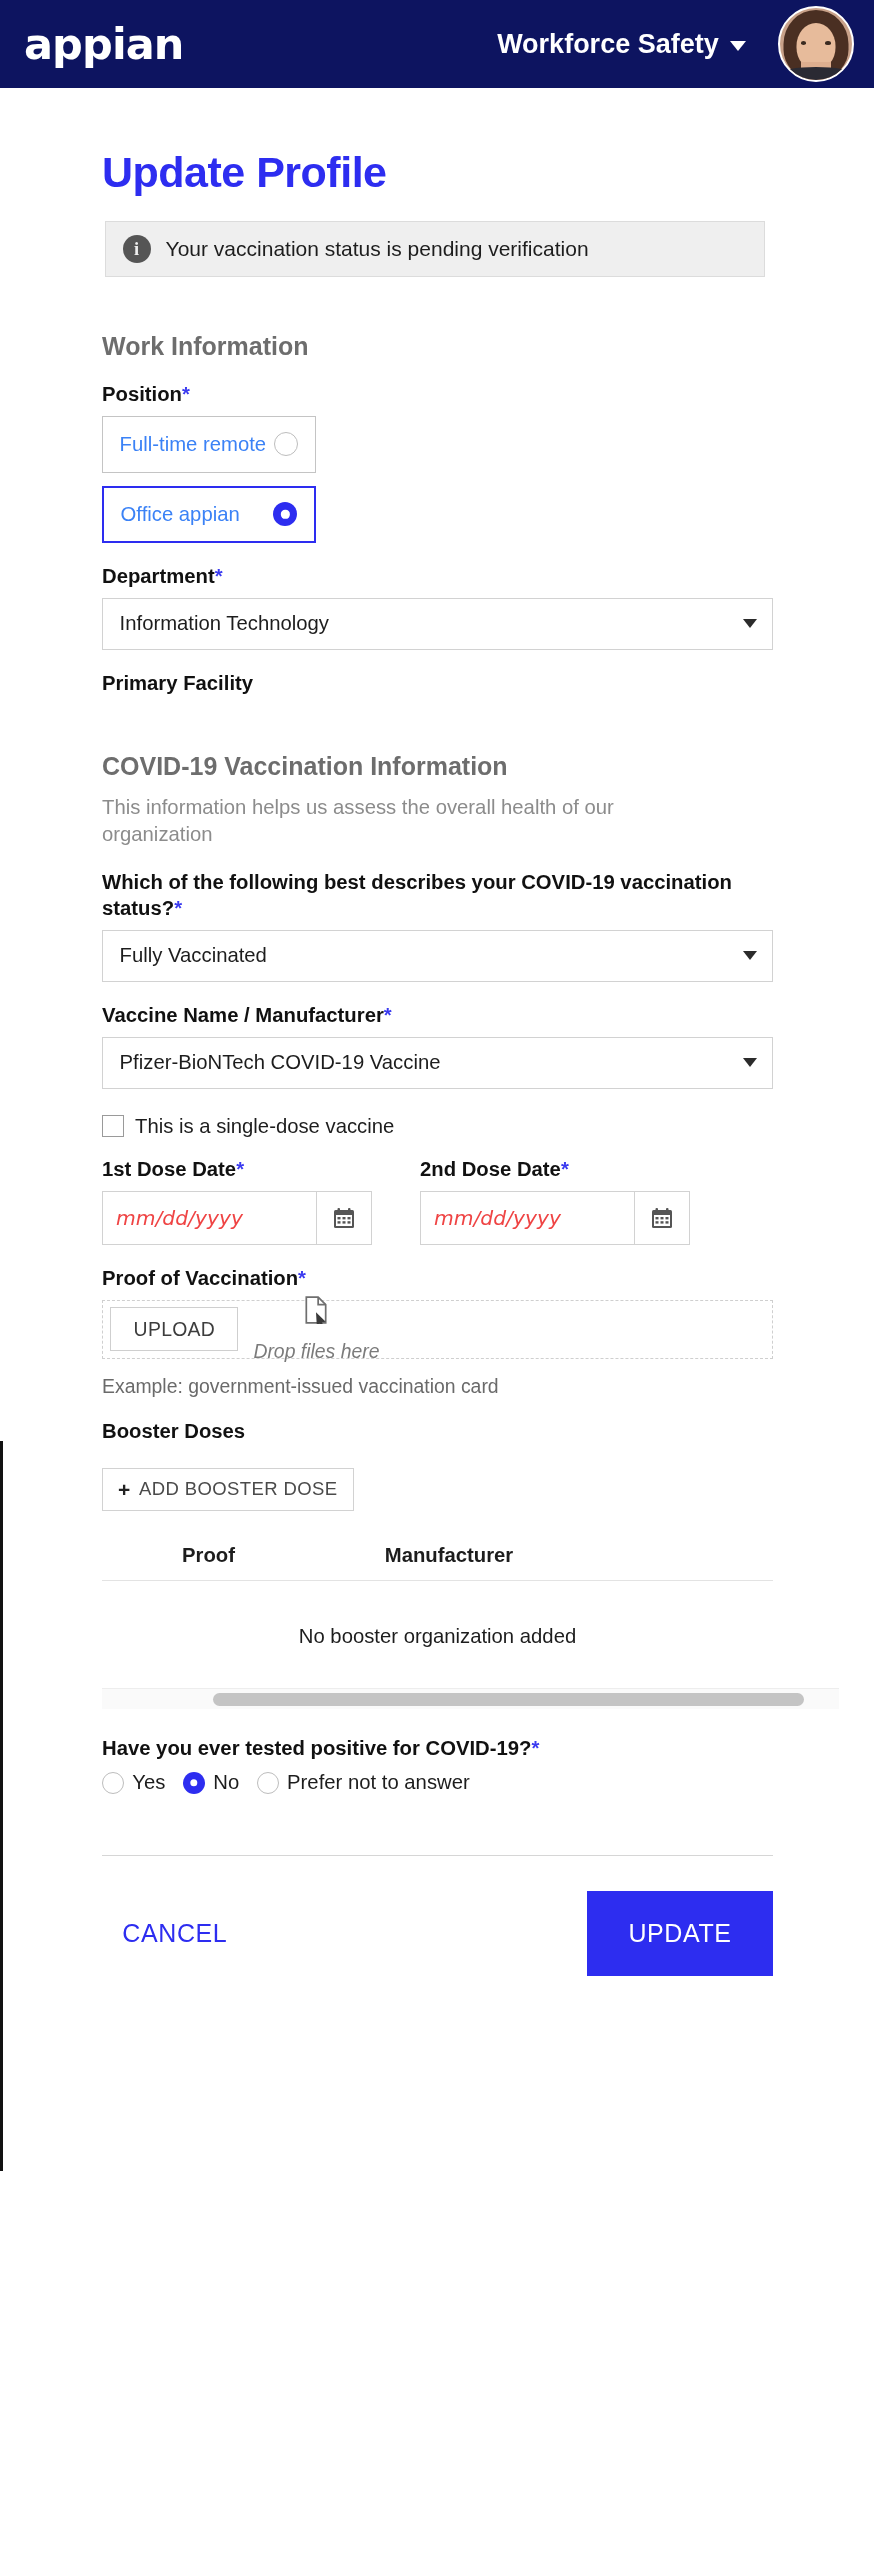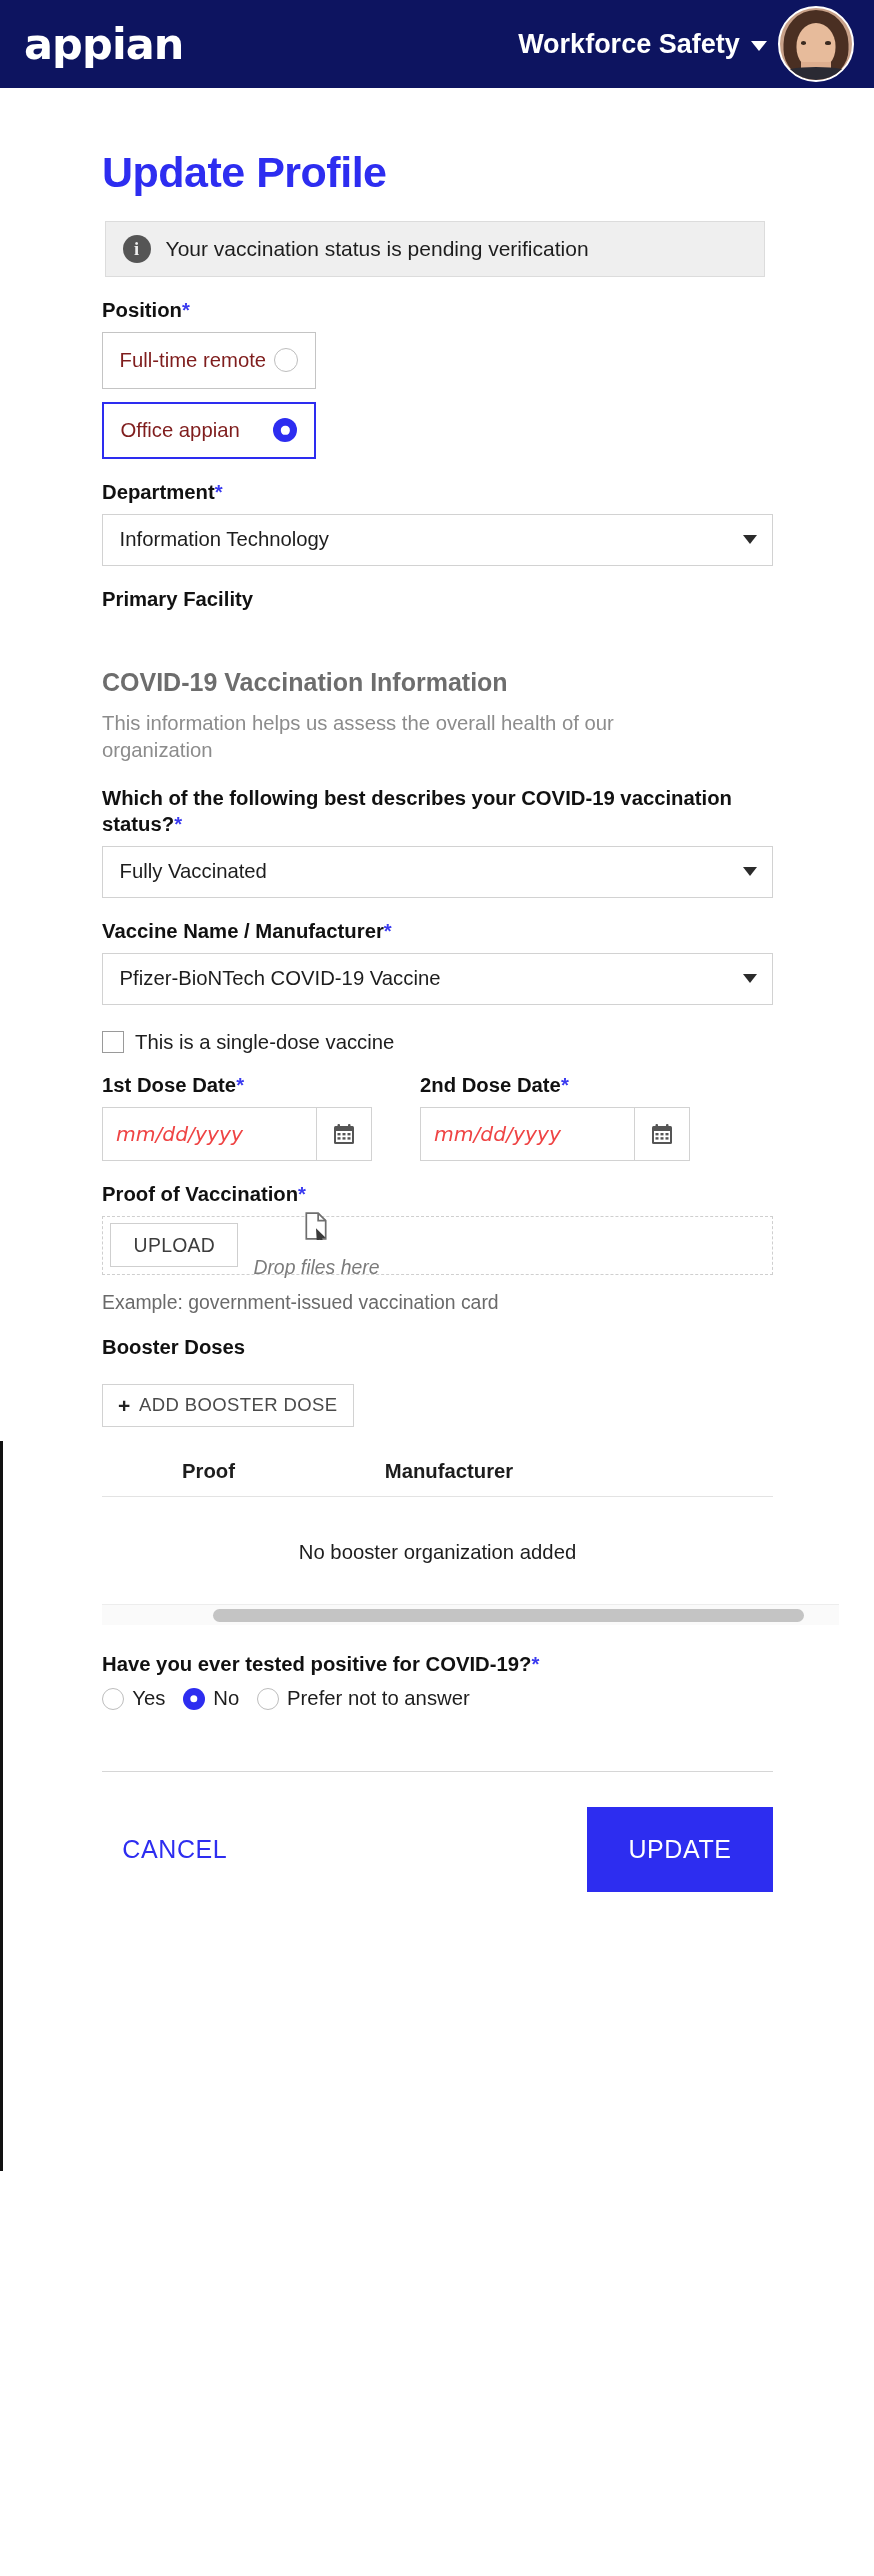--- a/index.html
+++ b/index.html
@@ -26,21 +26,21 @@
     font-size:43px;
     font-weight:700;
     letter-spacing:-0.9px;
     line-height:1;
     font-family:"DejaVu Sans", sans-serif;
     user-select:none;
   }
   .topbar-right{
     margin-left:auto;
     display:flex;align-items:center;
-    gap:11px;
+    gap:32px;
   }
   .site-name{
     color:#ffffff;
     font-size:27px;
     font-weight:700;
     display:flex;align-items:center;
     gap:11px;
     white-space:nowrap;
   }
   .caret-down{
@@ -141,21 +141,21 @@
   .radio-card{
     box-sizing:border-box;
     width:214px;height:57px;
     border:0.9px solid #c4c4c4;
     background:#ffffff;
     display:flex;align-items:center;
     padding:0 16.6px;
     margin-bottom:13px;
   }
   .radio-card.selected{border:2.8px solid #2d2df0;}
-  .radio-card .rc-label{font-size:20.3px;color:#7f1d1d;}
+  .radio-card .rc-label{font-size:20.3px;color:#3b82f6;}
   .rc-radio{
     margin-left:auto;
     width:24px;height:24px;border-radius:50%;
     border:1.8px solid #bdbdbd;box-sizing:border-box;
     flex:0 0 auto;
   }
   .rc-radio.on{
     border:none;background:#2d2df0;
     position:relative;
   }
@@ -341,20 +341,21 @@
   <div class="page-title">Update Profile</div>
 
   <div class="alert">
     <div class="info-icon">i</div>
     <div class="alert-text">Your vaccination status is pending verification</div>
   </div>
 
   <div class="wrap">
 
     
+    <div class="section-title">Work Information</div>
 
     <div class="field-label">
       <span>Position</span><span class="req">*</span>
     </div>
 
     <div class="radio-card">
       <span class="rc-label">Full-time remote</span>
       <span class="rc-radio"></span>
     </div>
 

